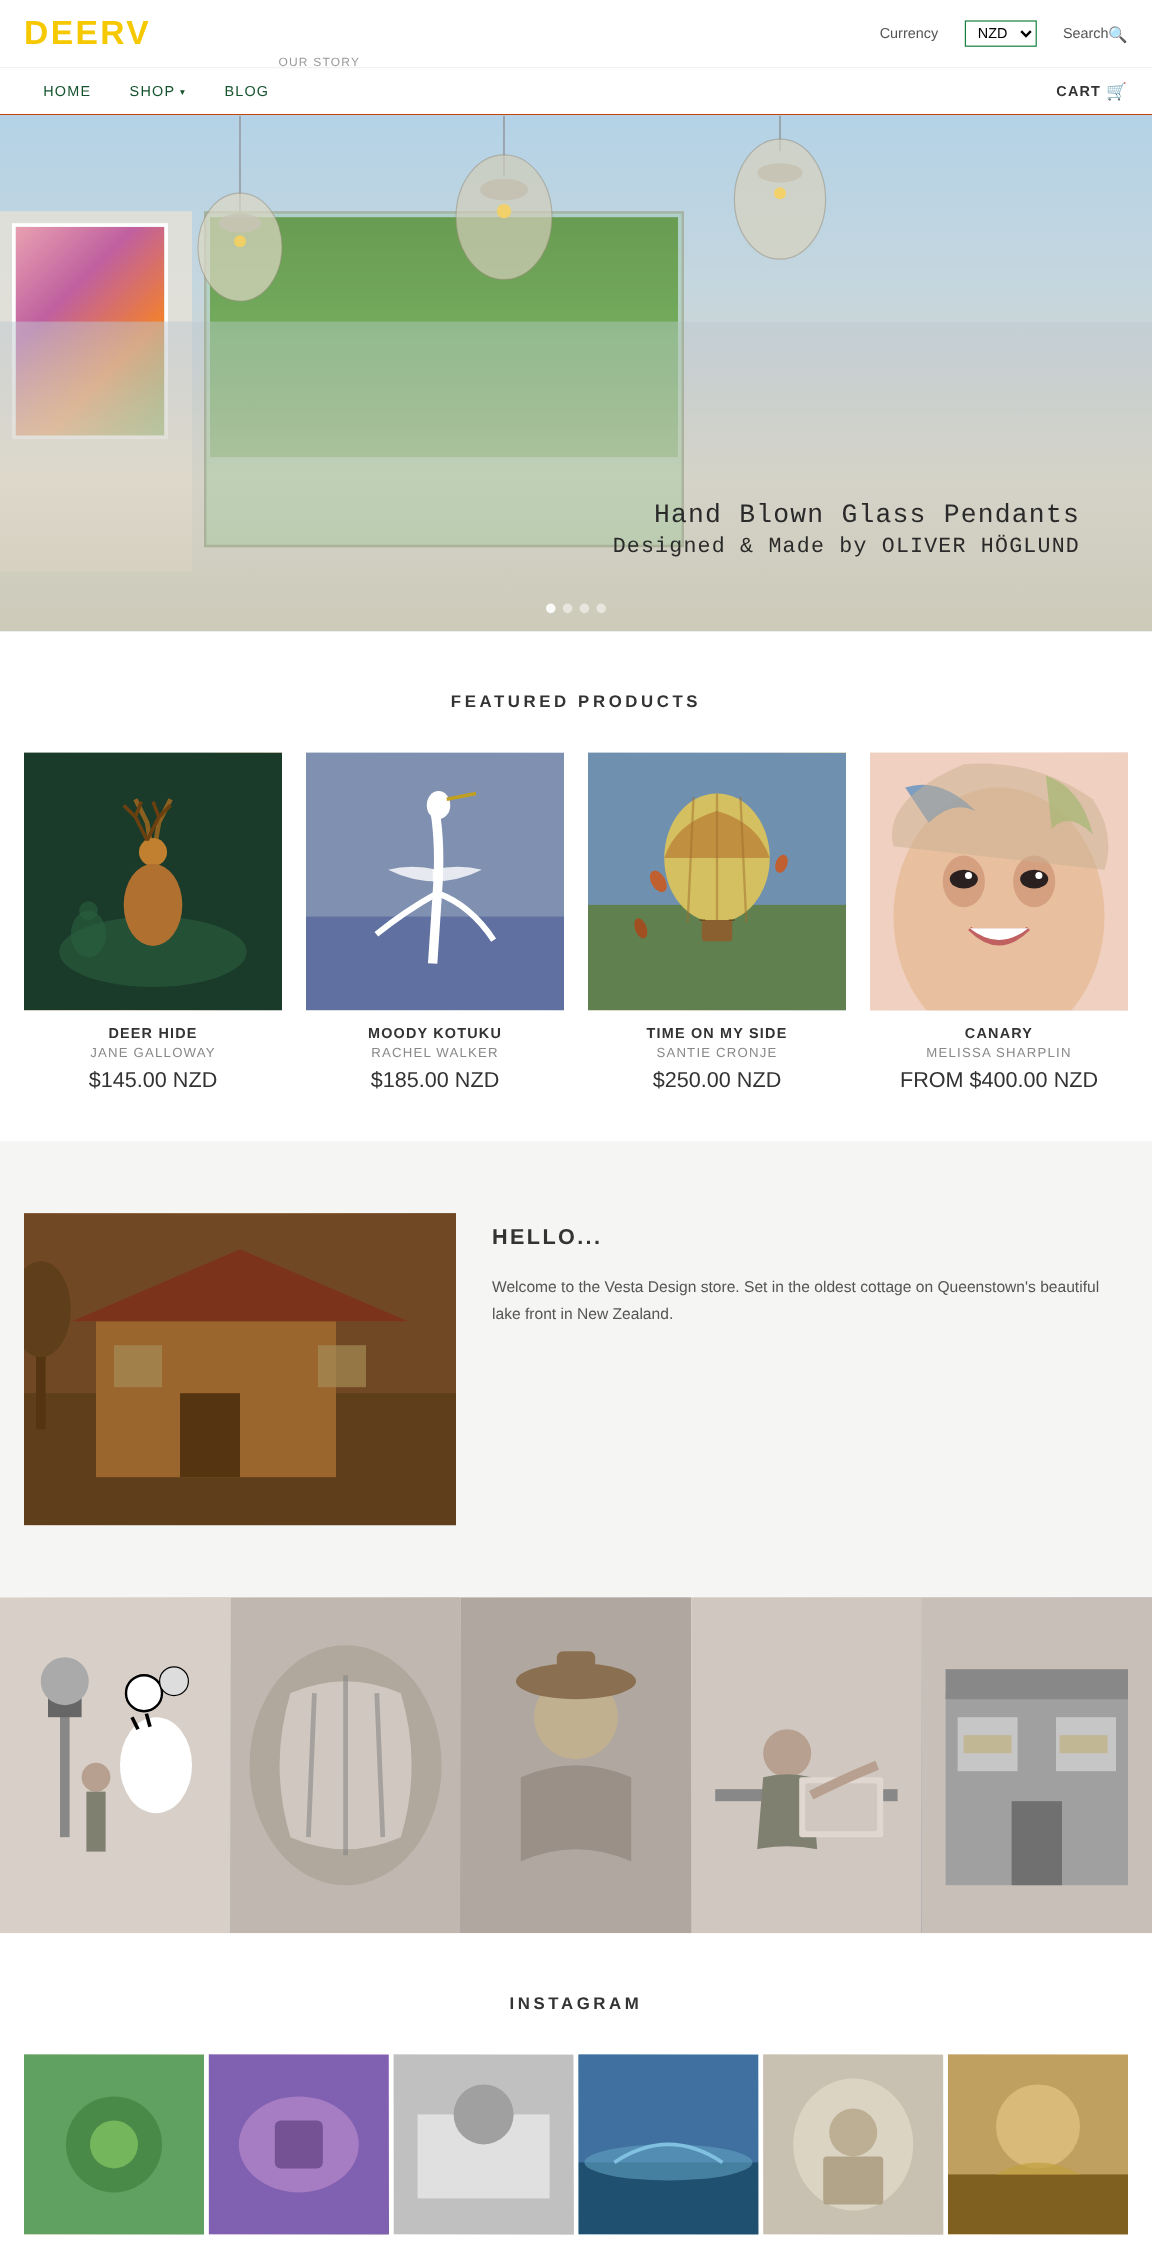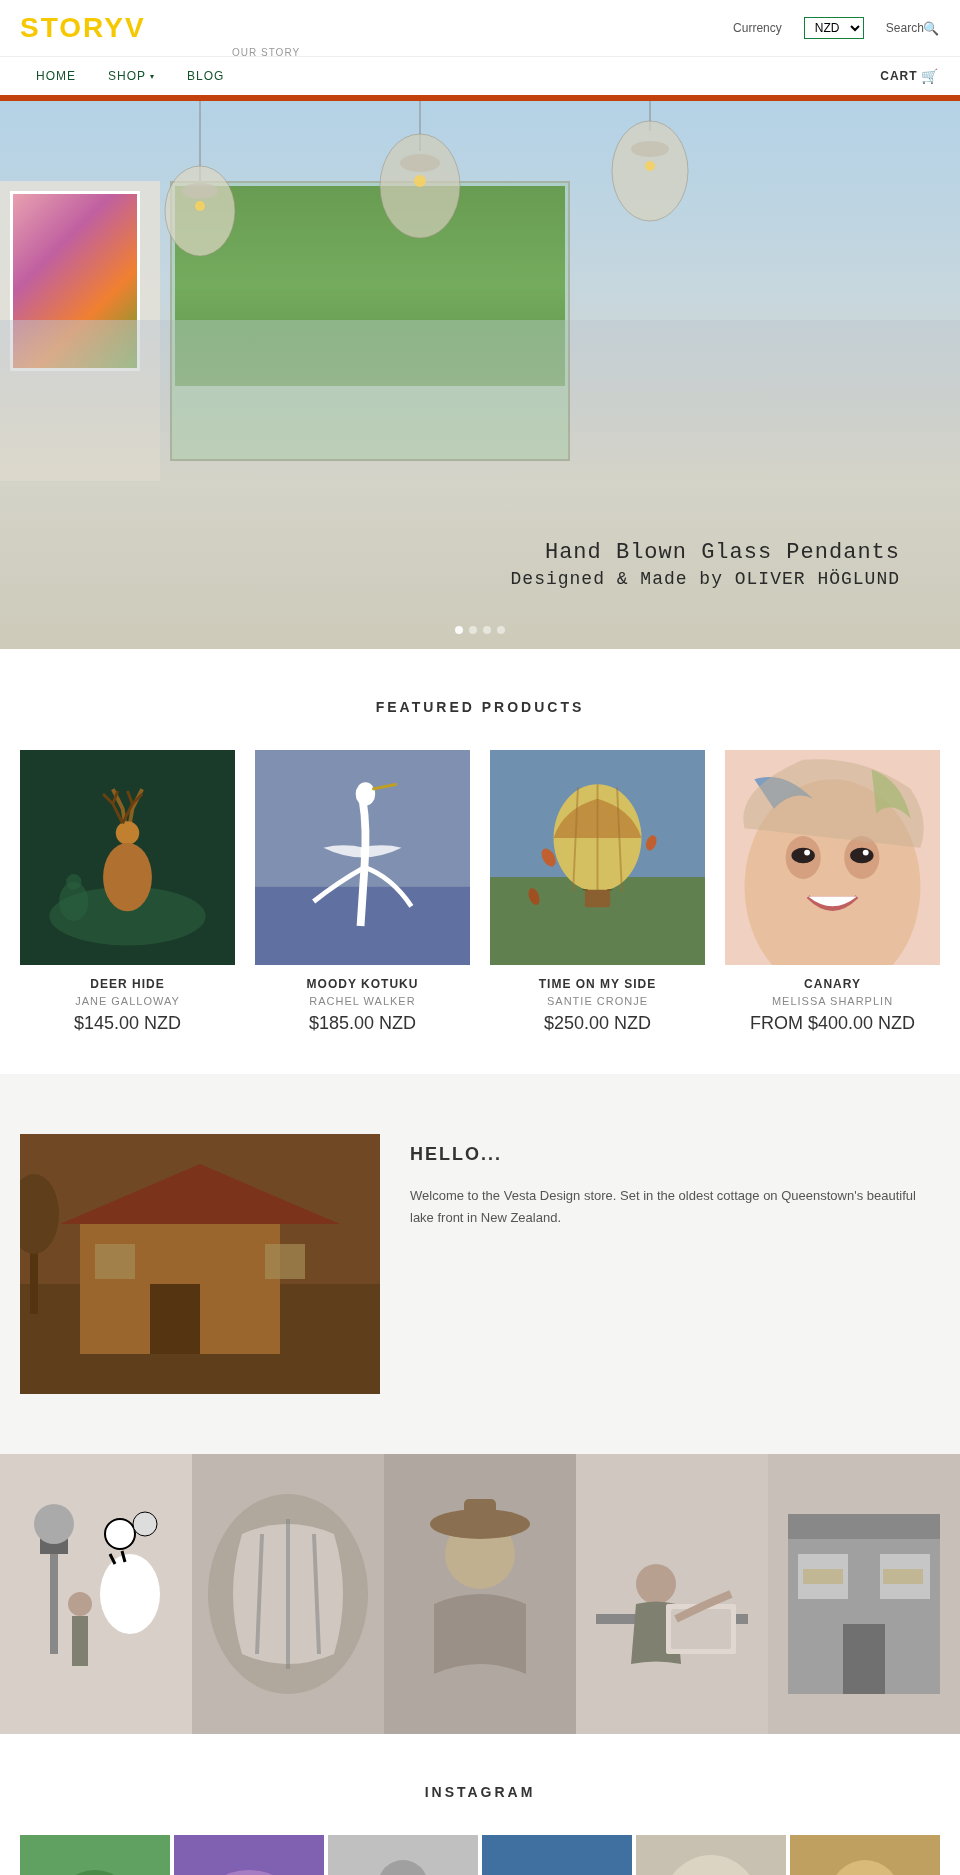--- a/index.html
+++ b/index.html
@@ -45,21 +45,21 @@
       cursor: pointer;
     }
     .search-icon-unicode { font-size: 13px; color: #555; }
 
     
     .nav {
       display: flex;
       align-items: center;
       padding: 0 20px;
       background: #fff;
-      border-bottom: 6px solid #c2410c;
+      border-bottom: 1px solid #c2410c;
       position: relative;
     }
     .nav-item {
       padding: 12px 16px;
       font-size: 12px;
       font-weight: 400;
       letter-spacing: 1px;
       color: #14532d;
       text-transform: uppercase;
       cursor: pointer;
@@ -89,21 +89,21 @@
       font-size: 10px;
       color: #999;
       letter-spacing: 1px;
       text-transform: uppercase;
     }
 
     
     .hero {
       position: relative;
       width: 100%;
-      height: 548px;
+      height: 430px;
       overflow: hidden;
       background: linear-gradient(180deg, #b8d4e8 0%, #c8d8e0 30%, #d4cfc0 60%, #a8b8c0 100%);
     }
     .hero-interior {
       width: 100%;
       height: 100%;
       background:
         linear-gradient(to bottom, rgba(180,210,230,0.9) 0%, rgba(200,215,220,0.7) 40%, rgba(160,180,190,0.8) 100%);
       position: relative;
       overflow: hidden;
@@ -348,21 +348,21 @@
     .ig-6 { background: linear-gradient(135deg, #c0a060, #e0c080, #806020); }
 
     .chevron-down { font-size: 8px; }
     .cart-icon { font-size: 14px; }
   </style>
 </head>
 <body>
 
 <div class="header">
   <div class="logo">
-    <span>STORY</span><span style="color:#f5c800;">V</span>
+    <span>DEER</span><span style="color:#f5c800;">V</span>
   </div>
   <div class="header-right">
     <span class="currency-label">Currency</span>
     <select class="currency-select">
       <option>NZD</option>
       <option>USD</option>
       <option>AUD</option>
     </select>
     <div class="search-box">
       <span>Search</span>

